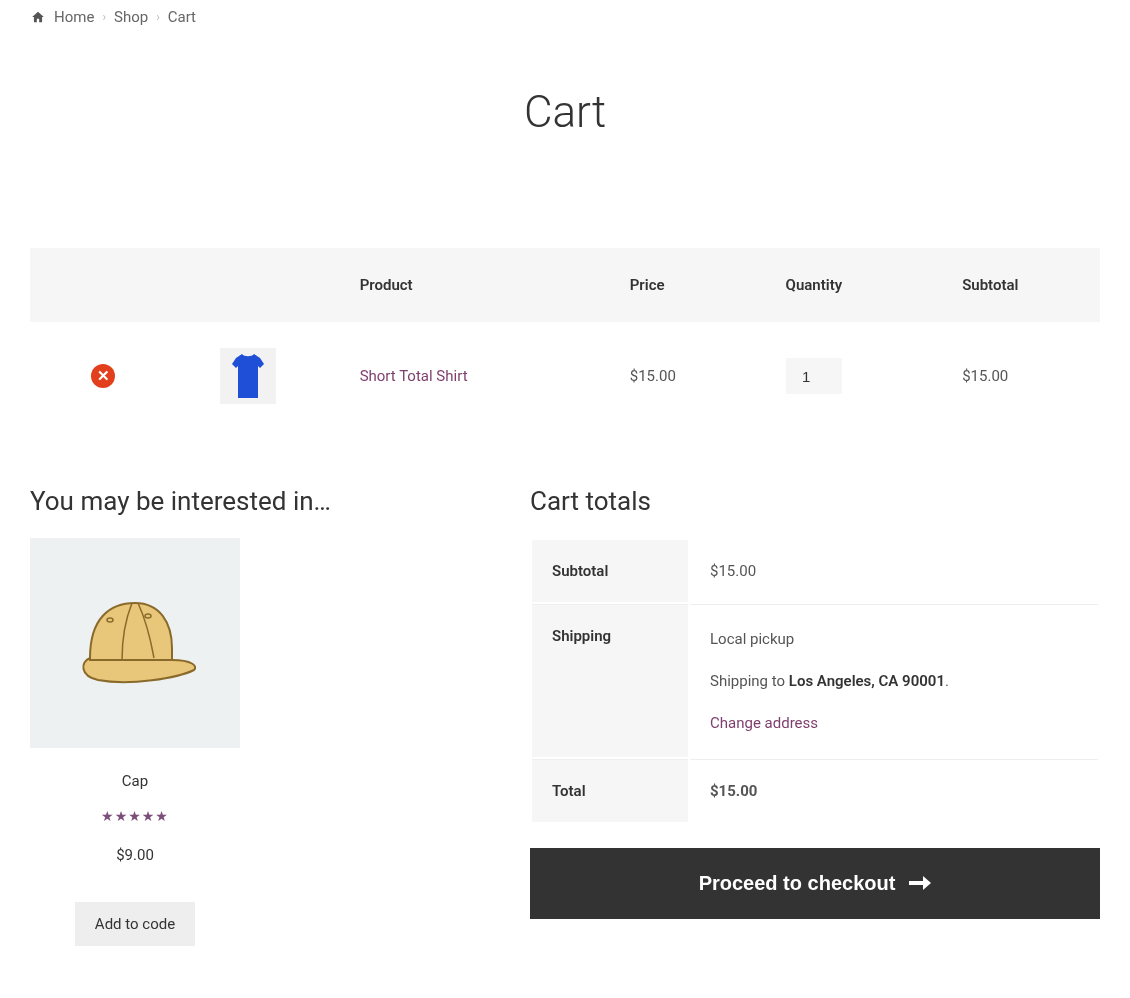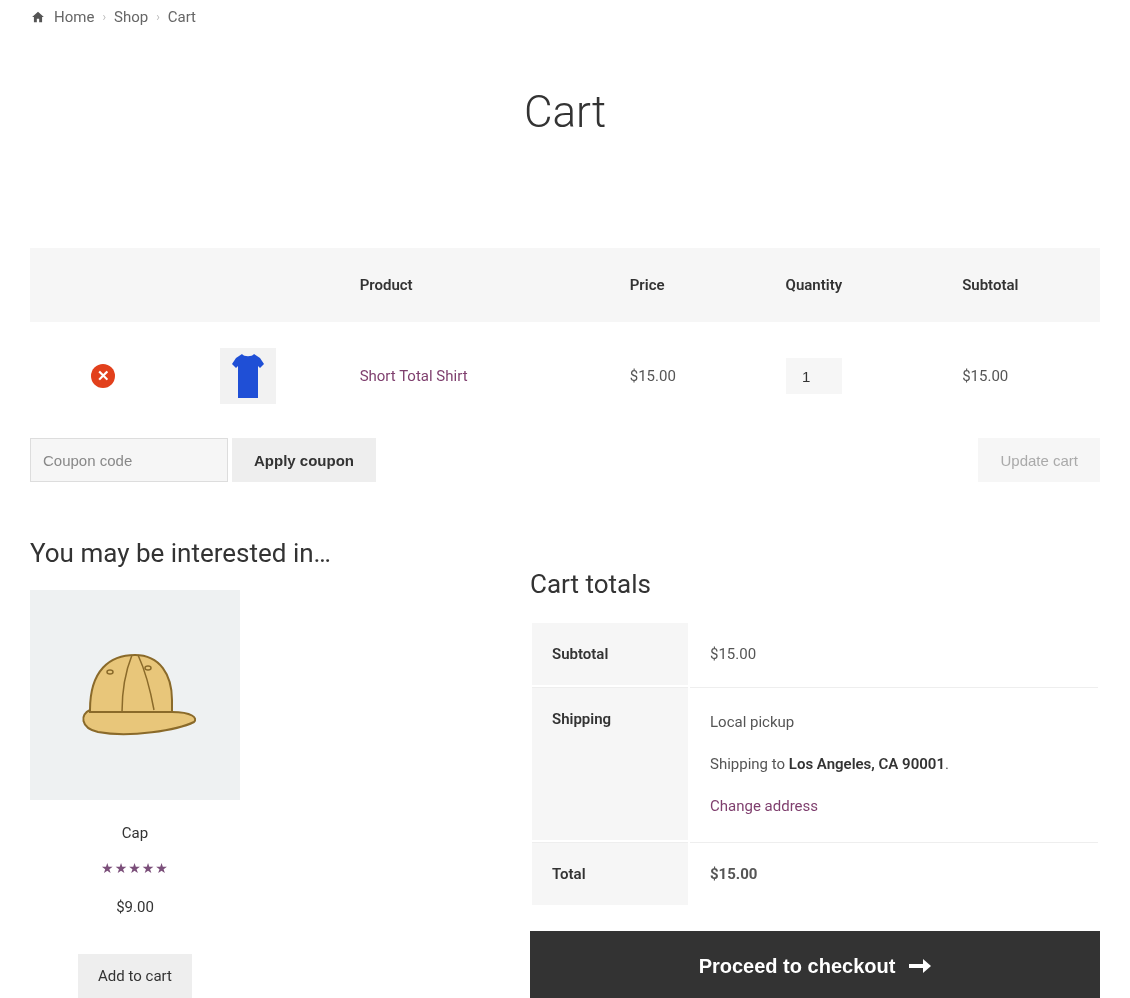--- a/index.html
+++ b/index.html
@@ -110,21 +110,21 @@
     .btn.ghost { margin-left: 4px; }
     .btn.disabled { color: #aaa; font-weight: 500; cursor: not-allowed; background:#f6f6f6; }
 
     
     .bottom {
       display: flex;
       gap: 60px;
       margin-top: 56px;
     }
     .col-left { width: 440px; }
-    .col-right { flex: 1; margin-top: 31px; }
+    .col-right { flex: 1; }
 
     .section-heading {
       font-size: 26px;
       font-weight: 400;
       color: #333;
       margin-bottom: 22px;
     }
 
     
     .product-card { width: 210px; text-align: center; }
@@ -231,46 +231,39 @@
         </td>
         <td class="col-price">$15.00</td>
         <td class="col-qty">
           <input type="number" class="qty-input" value="1" style="">
         </td>
         <td class="col-subtotal">$15.00</td>
       </tr>
     </tbody>
   </table>
 
-  <div class="cart-actions">
-    <div class="coupon-wrap">
-      <input type="text" class="coupon-input" placeholder="Coupon code" style="">
-      <button class="btn ghost">Apply coupon</button>
-    </div>
-    <button class="btn disabled">Update cart</button>
-  </div>
 
   <div class="bottom">
     <div class="col-left">
       <h2 class="section-heading">You may be interested in…</h2>
       <div class="product-card">
         <div class="product-img">
           <svg viewBox="0 0 130 110">
             <path d="M20 70 C20 30 40 15 65 15 C90 15 102 35 102 60 L102 72 L20 72 Z" fill="#e8c67a" stroke="#8a6a2a" stroke-width="2"></path>
             <ellipse cx="40" cy="32" rx="3" ry="2" fill="none" stroke="#8a6a2a" stroke-width="1.5"></ellipse>
             <ellipse cx="78" cy="28" rx="3" ry="2" fill="none" stroke="#8a6a2a" stroke-width="1.5"></ellipse>
             <path d="M62 15 C56 30 52 52 52 72" fill="none" stroke="#8a6a2a" stroke-width="1.5"></path>
             <path d="M68 15 C74 28 80 48 84 70" fill="none" stroke="#8a6a2a" stroke-width="1.5"></path>
             <path d="M20 70 C10 74 10 88 28 92 C60 98 108 90 124 82 C128 78 122 72 102 72 L20 72 Z" fill="#e8c67a" stroke="#8a6a2a" stroke-width="2"></path>
           </svg>
         </div>
         <div class="product-name">Cap</div>
         <div class="stars">★★★★★</div>
         <div class="product-price">$9.00</div>
-        <a href="#" class="addcart-btn">Add to cart</a>
+        <a href="#" class="addcart-btn">Add to code</a>
       </div>
     </div>
 
     <div class="col-right">
       <h2 class="section-heading">Cart totals</h2>
       <table class="totals-table">
         <tbody>
             <tr>
           <th>Subtotal</th>
           <td>$15.00</td>

